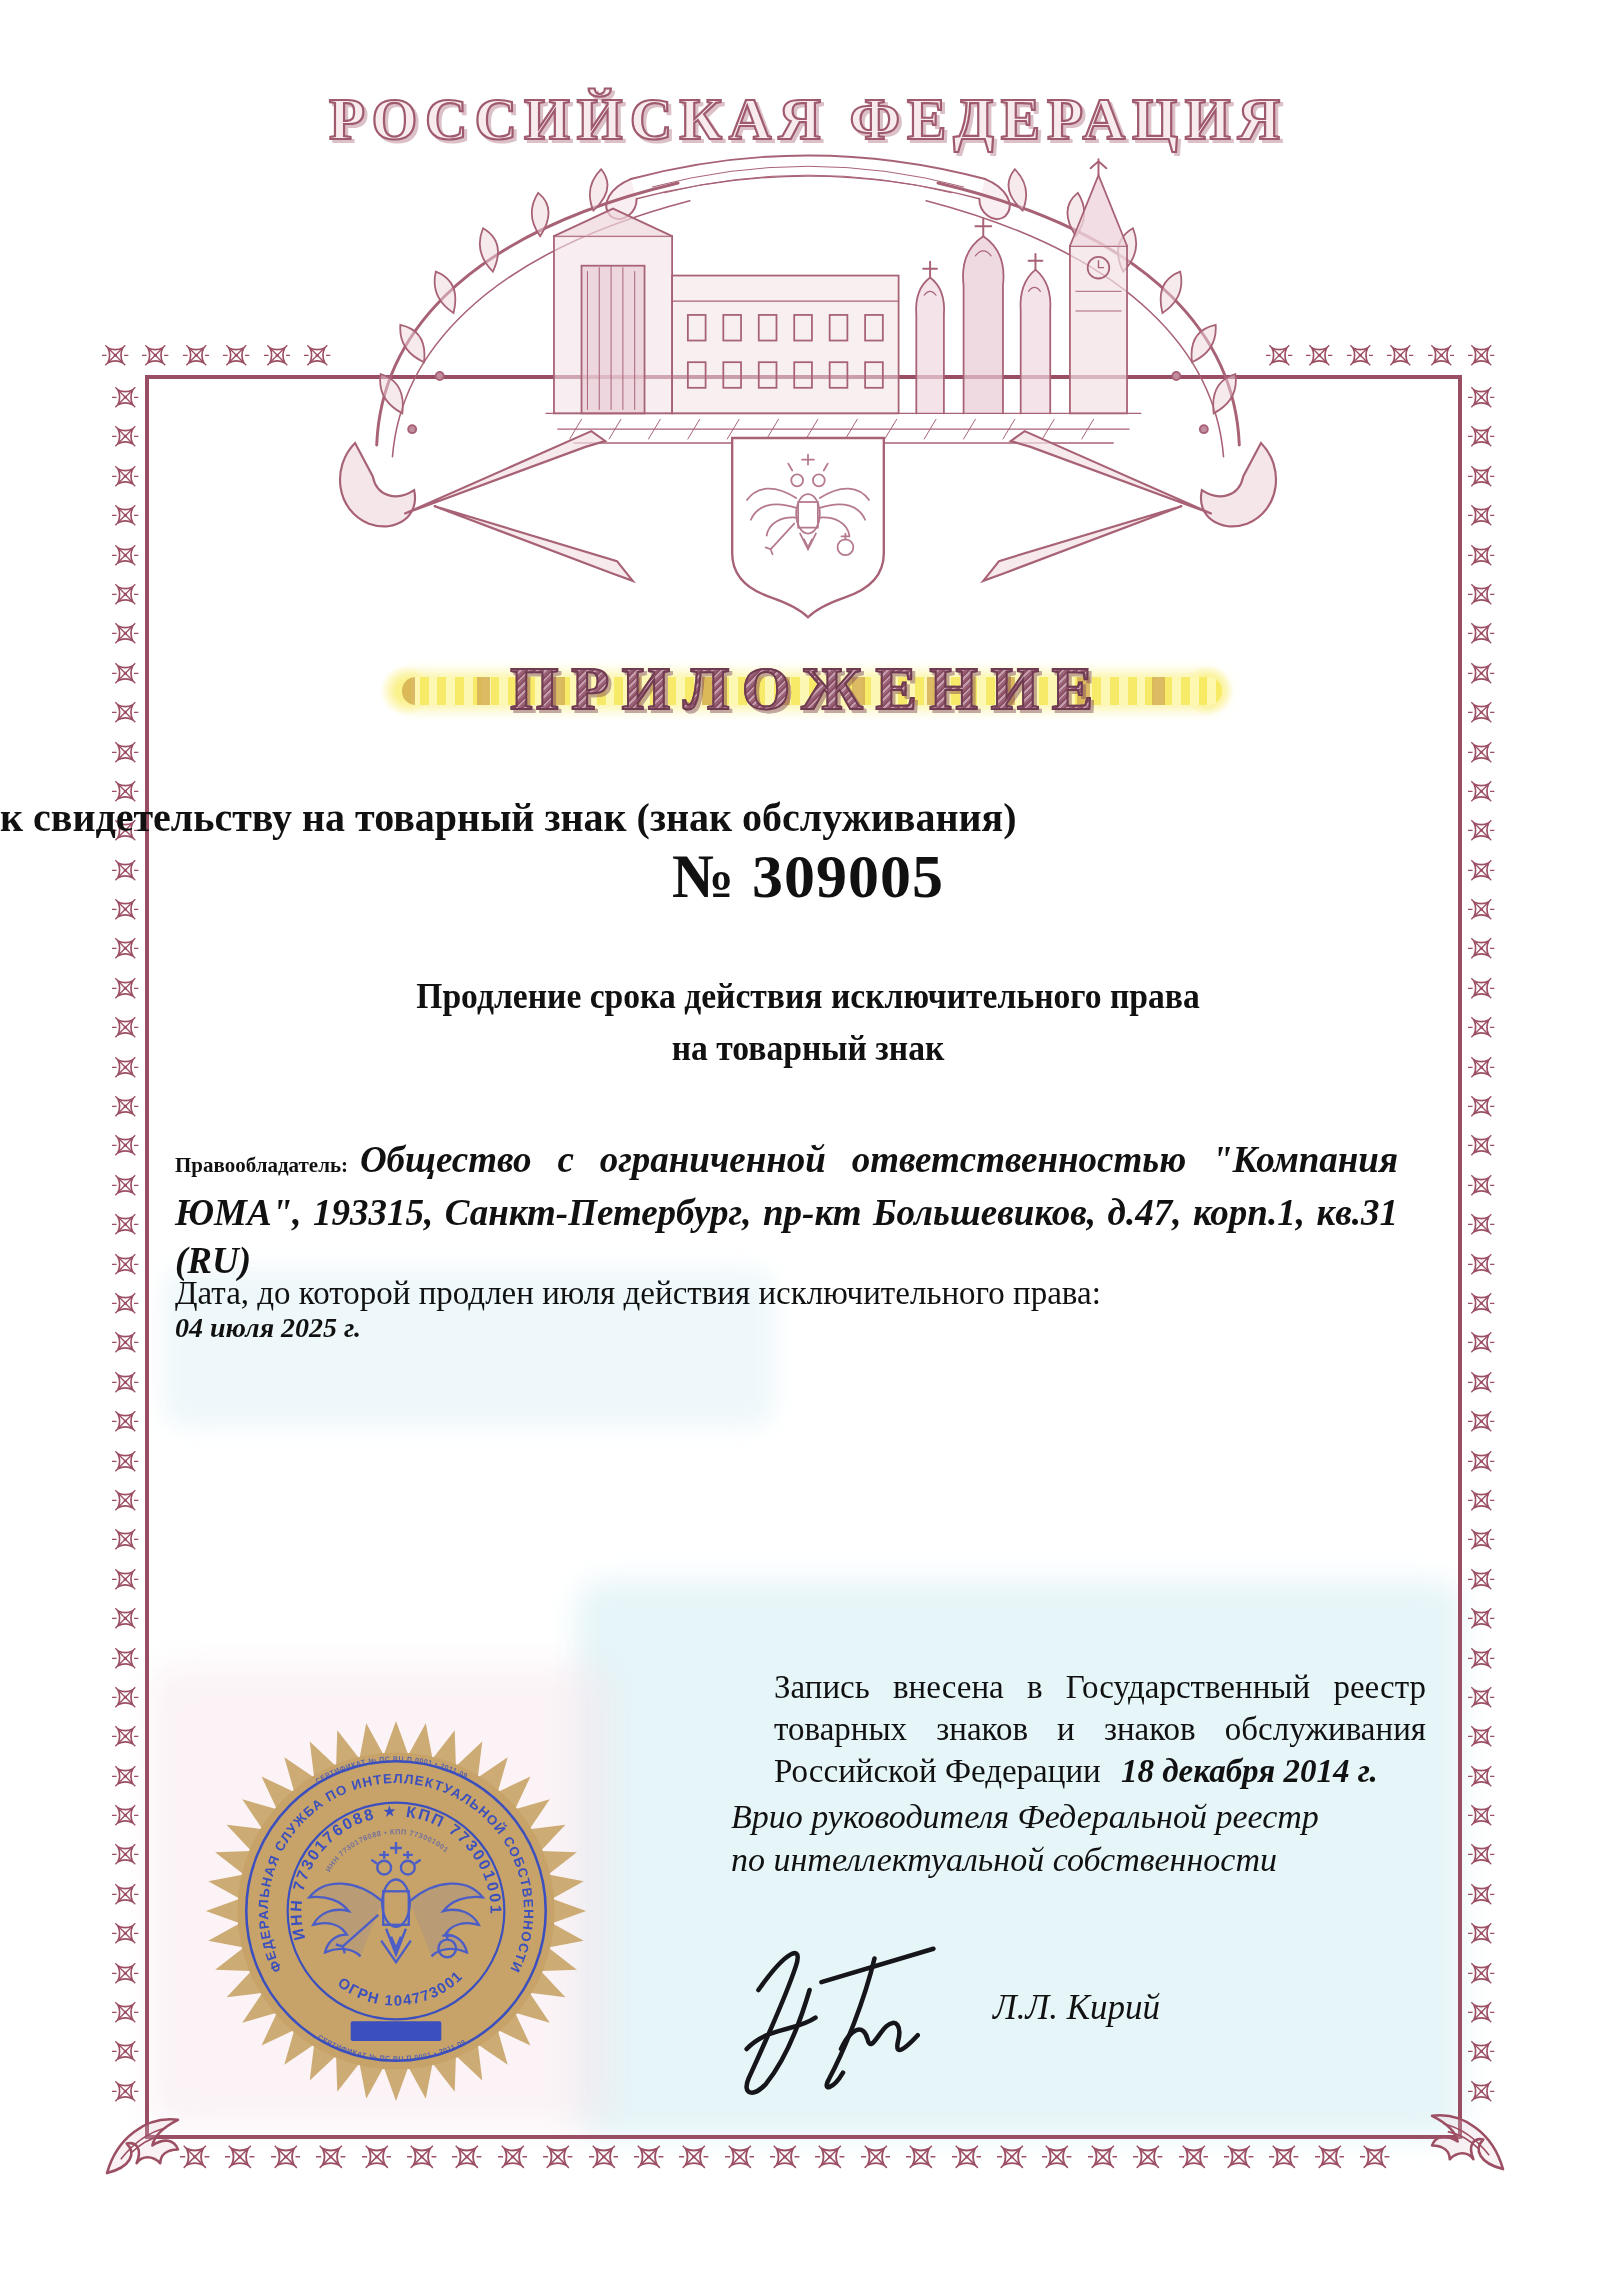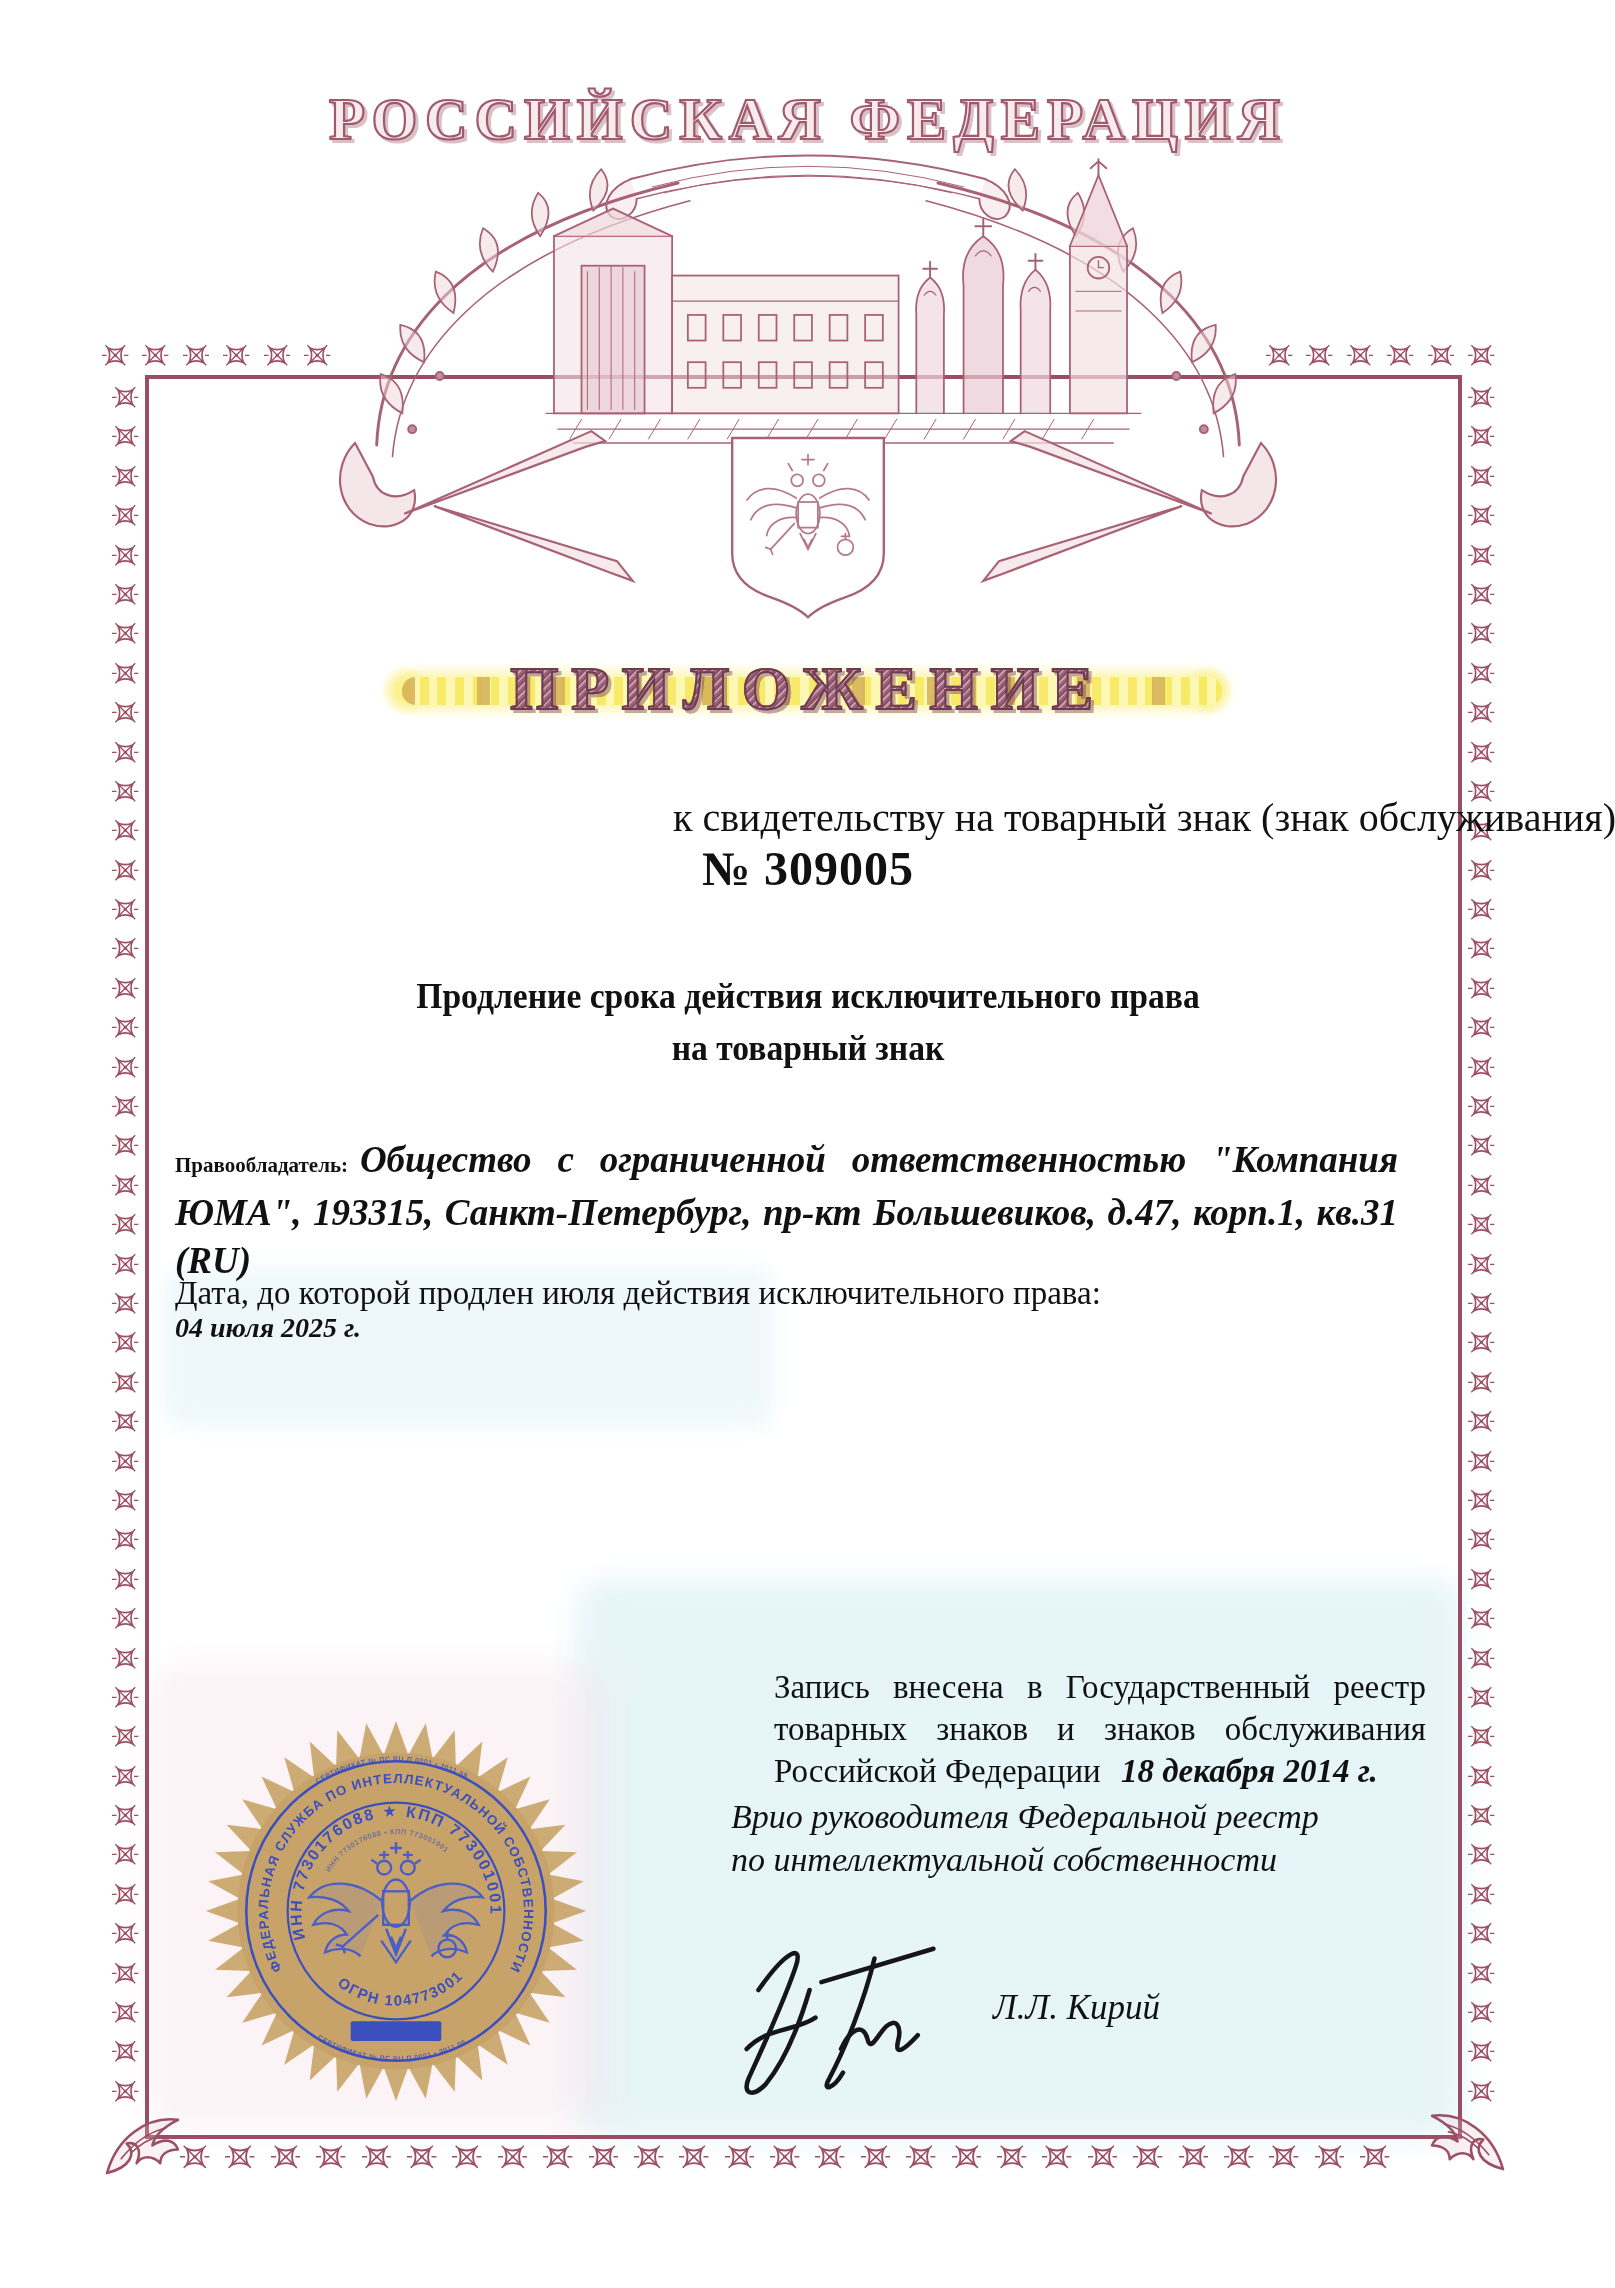--- a/index.html
+++ b/index.html
@@ -53,24 +53,24 @@
      background:radial-gradient(circle,#fbf28e 25%, rgba(251,242,142,0) 70%);}
   .band-glow.l{left:380px;top:665px;} .band-glow.r{left:1182px;top:665px;}
   .main-title{position:absolute;left:0;top:653px;width:100%;text-align:center;
      font-size:62px;font-weight:700;letter-spacing:12.8px;white-space:nowrap;
      background:repeating-linear-gradient(135deg,#8d5166 0 2px,#c59cab 2px 3.9px,#9b6478 3.9px 5.9px);
      -webkit-background-clip:text;background-clip:text;color:transparent;
      -webkit-text-stroke:2px #6f3b50;
      filter:drop-shadow(3px 3.9px 0 rgba(122,66,86,.45));}
 
   
-  .subtitle{position:absolute;left:0;top:794px;width:100%;text-align:right;
-     font-size:40px;font-weight:400;}
+  .subtitle{position:absolute;left:0;top:794px;width:100%;text-align:left;
+     font-size:40px;font-weight:700;}
   .cert-num{position:absolute;left:0;top:841px;width:100%;text-align:center;
-     font-size:48px;font-weight:700;letter-spacing:1px;}
+     font-size:62px;font-weight:700;letter-spacing:1px;}
   .action-heading{position:absolute;left:0;top:971px;width:100%;text-align:center;
      font-size:35px;font-weight:700;line-height:52px;transform:scaleX(.96);}
   .holder{position:absolute;left:175px;top:1099px;width:1223px;font-size:37px;line-height:48px;
      text-align:justify;}
   .holder .label{font-size:21px;font-weight:700;font-style:normal;margin-right:11.8px;}
   .holder .value{font-weight:700;font-style:italic;}
   .date-label{position:absolute;left:175px;top:1275px;font-size:33px;}
   .date-value{position:absolute;left:175px;top:1312px;font-size:28px;font-weight:700;font-style:italic;}
   .registry{position:absolute;left:774px;top:1633px;width:652px;font-size:33px;line-height:42px;
      text-align:justify;}

